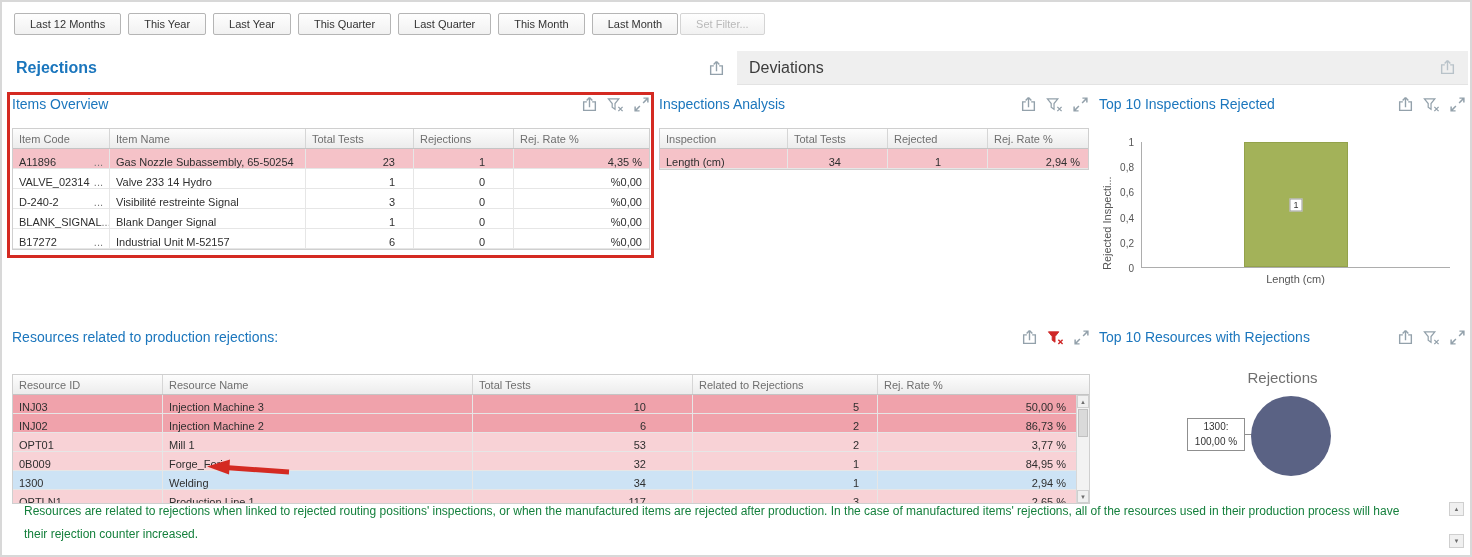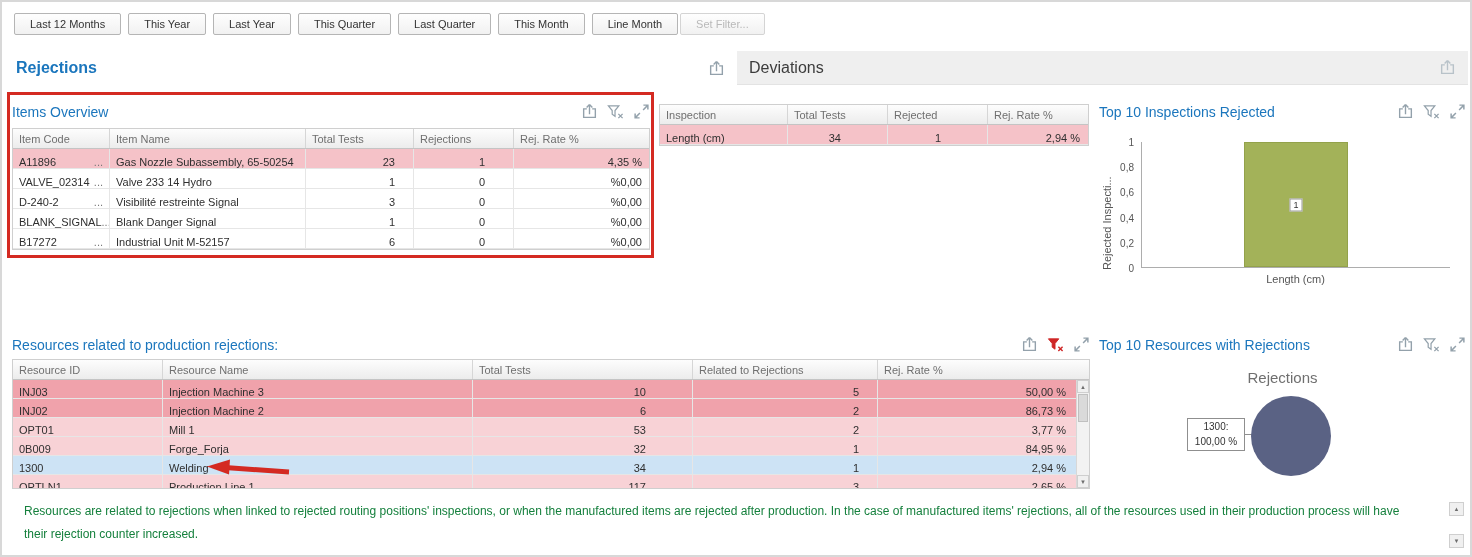--- a/index.html
+++ b/index.html
@@ -29,21 +29,21 @@
 .icon-light{color:#b8c2c9}
 .icon-red{color:#cf2727}
 
 
 .panel{position:absolute}
 .p-items{left:10px;top:94px;width:638px}
 .p-insp{left:657px;top:94px;width:430px}
 .p-top-insp{left:1097px;top:94px;width:367px}
 .p-res{left:10px;top:327px;width:1078px}
 .p-top-res{left:1097px;top:327px;width:367px}
-.panel-head{height:24px;display:flex;align-items:flex-end}
+.panel-head{height:24px;display:flex;align-items:flex-start}
 .panel-title{color:var(--title-blue,#1b76bd);font-size:14px;white-space:nowrap}
 .panel-icons{margin-left:auto;display:flex;gap:9px;align-items:center}
 
 
 .tbl{position:relative;border:1px solid #cfcfcf;font-size:11px;background:#fff;margin-top:8px}
 .thead{display:flex;height:20px;background:linear-gradient(#fdfdfd,#ececec);border-bottom:1px solid #c4c4c4;color:#6f6f6f}
 .th{display:flex;align-items:center;padding:0 6px;border-right:1px solid #d6d6d6;overflow:hidden;white-space:nowrap}
 .tr{display:flex;height:20px;border-bottom:1px solid #e6e6e6;background:#fff;color:#2f2f2f}
 .td{display:flex;align-items:flex-end;padding:0 6px;border-right:1px solid #e6e6e6;overflow:hidden;white-space:nowrap}
 .num{justify-content:flex-end}
@@ -66,21 +66,21 @@
 
 .t-insp .th:nth-of-type(1),.t-insp .td:nth-child(1){width:128px}
 .t-insp .th:nth-of-type(2),.t-insp .td:nth-child(2){width:100px}
 .t-insp .th:nth-of-type(3),.t-insp .td:nth-child(3){width:100px}
 .t-insp .th:nth-of-type(4),.t-insp .td:nth-child(4){flex:1;border-right:none}
 .t-insp .td:nth-child(2){padding-right:46px}
 .t-insp .td:nth-child(3){padding-right:46px}
 .t-insp .td:nth-child(4){padding-right:8px}
 
 
-.t-res{margin-top:6px}
+.t-res{margin-top:21px}
 .t-res .tr{height:19px;margin-right:13px}
 .t-res .tbody{height:108px;overflow:hidden}
 .t-res .th:nth-of-type(1),.t-res .td:nth-child(1){width:150px}
 .t-res .th:nth-of-type(2),.t-res .td:nth-child(2){width:310px}
 .t-res .th:nth-of-type(3),.t-res .td:nth-child(3){width:220px}
 .t-res .th:nth-of-type(4),.t-res .td:nth-child(4){width:185px}
 .t-res .th:nth-of-type(5),.t-res .td:nth-child(5){flex:1;border-right:none}
 .t-res .td:nth-child(3){padding-right:46px}
 .t-res .td:nth-child(4){padding-right:18px}
 .t-res .td:nth-child(5){padding-right:10px}
@@ -134,21 +134,21 @@
 
   <div class="filter-bar">
     <div class="fgroup">
 
     <div class="fbtn">Last 12 Months</div>
         <div class="fbtn">This Year</div>
         <div class="fbtn">Last Year</div>
         <div class="fbtn">This Quarter</div>
         <div class="fbtn">Last Quarter</div>
         <div class="fbtn">This Month</div>
-        <div class="fbtn">Line Month</div>
+        <div class="fbtn">Last Month</div>
       </div>
     <div class="fbtn fbtn-disabled">Set Filter...</div>
   </div>
 
   <div class="tab-row">
     <div class="tab-active">
       <span class="tab-active-label">Rejections</span>
       <span class="picon tab-icon icon-gray">
         <svg viewBox="0 0 16 16" fill="none" stroke="currentColor" stroke-width="1.3">
             <path d="M5.5 5.5 H2.5 V13.5 H13.5 V5.5 H10.5"></path>
@@ -254,20 +254,43 @@
             <div class="td">Industrial Unit M-52157</div>
             <div class="td num">6</div>
             <div class="td num">0</div>
             <div class="td num">%0,00</div>
           </div>
         </div>
     </div>
   </div>
 
   <div class="panel p-insp">
+    <div class="panel-head">
+      <div class="panel-title">Inspections Analysis</div>
+      <div class="panel-icons">
+        <span class="picon icon-gray">
+          <svg viewBox="0 0 16 16" fill="none" stroke="currentColor" stroke-width="1.3">
+              <path d="M5.5 5.5 H2.5 V13.5 H13.5 V5.5 H10.5"></path>
+              <path d="M8 10.5 V1.5 M8 1.5 L5.3 4.2 M8 1.5 L10.7 4.2"></path>
+            </svg>
+        </span>
+        <span class="picon icon-gray">
+          <svg viewBox="0 0 18 16" fill="none" stroke="currentColor" stroke-width="1.3">
+              <path d="M1.5 2 H12.5 L8.5 7 V13 L5.5 10.8 V7 Z"></path>
+              <path d="M12 10.5 L16.5 15 M16.5 10.5 L12 15" stroke-width="1.4"></path>
+            </svg>
+        </span>
+        <span class="picon icon-gray">
+          <svg viewBox="0 0 16 16" fill="none" stroke="currentColor" stroke-width="1.4">
+              <path d="M9.5 6.5 L14 2 M9.8 2 H14 V6.2"></path>
+              <path d="M6.5 9.5 L2 14 M2 9.8 V14 H6.2"></path>
+            </svg>
+        </span>
+      </div>
+    </div>
     <div class="tbl t-insp">
       <div class="thead">
 
       <div class="th">Inspection</div>
           <div class="th">Total Tests</div>
           <div class="th">Rejected</div>
           <div class="th">Rej. Rate %</div>
         </div>
       <div class="tbody">
 

